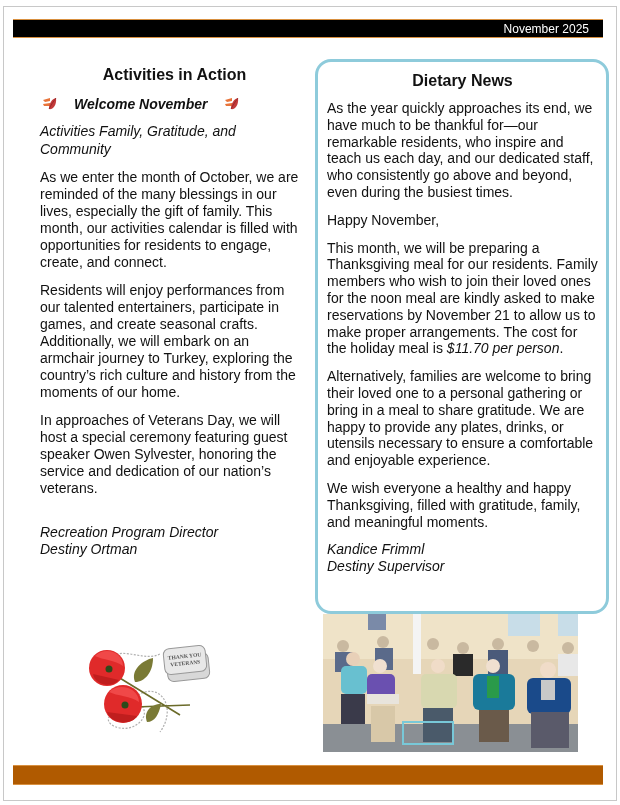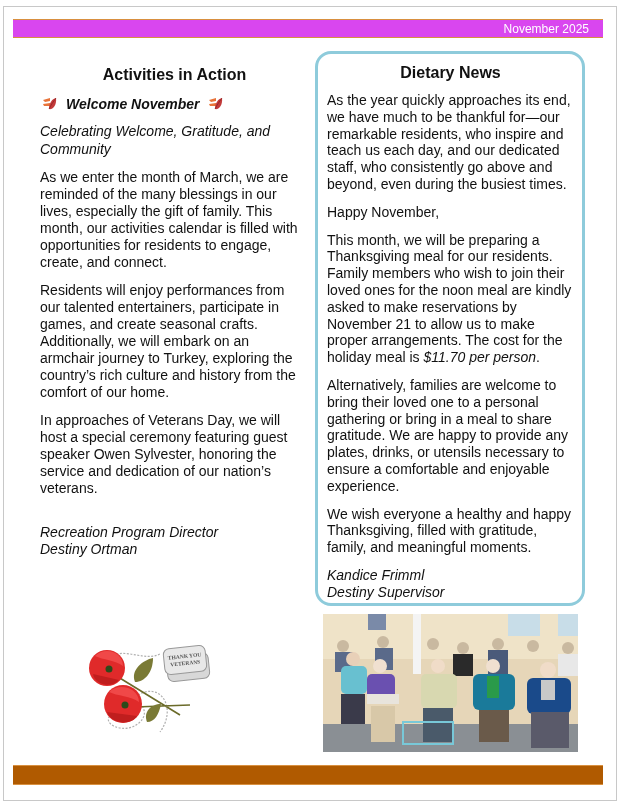--- a/index.html
+++ b/index.html
@@ -6,53 +6,53 @@
     html, body { width: 620px; height: 805px; background: #ffffff; overflow: hidden; }
     body { font-family: "Liberation Sans", sans-serif; color: #111; position: relative; }
 
     .page {
       position: absolute; left: 3px; top: 6px; width: 614px; height: 795px;
       border: 1px solid #c8c8c8; background: #fff;
     }
 
     .top-bar {
       position: absolute; left: 13px; top: 19px; width: 590px; height: 19px;
-      background: #d946ef; border-top: 1px solid #d89040; border-bottom: 1px solid #d89040;
+      background: #000000; border-top: 1px solid #d89040; border-bottom: 1px solid #d89040;
     }
     .top-bar .date {
       position: absolute; right: 14px; top: 2px; color: #ffffff;
       font-size: 12px; font-family: "Liberation Sans", sans-serif;
     }
     .bottom-bar {
       position: absolute; left: 13px; top: 765px; width: 590px; height: 20px;
       background: #b05a00; border-top: 1px solid #d89040; border-bottom: 1px solid #d89040;
     }
 
     
     .left-col { position: absolute; left: 40px; top: 66px; width: 265px; }
     .left-col h2 {
       font-size: 16px; font-weight: bold; text-align: center; margin-bottom: 12px;
       padding-left: 4px;
     }
     .welcome {
-      display: flex; align-items: center; gap: 8px; margin-left: 2px; margin-bottom: 10px;
+      display: flex; align-items: center; gap: 16px; margin-left: 2px; margin-bottom: 10px;
       font-size: 14px; font-weight: bold; font-style: italic;
     }
     .leaf-icon { width: 16px; height: 14px; display: inline-block; }
     .subtitle { font-size: 14px; font-style: italic; line-height: 18px; margin-bottom: 11px; }
     .para { font-size: 14px; line-height: 17px; margin-bottom: 11px; }
     .sign { font-size: 14px; font-style: italic; line-height: 17px; margin-top: 27px; }
 
     .poppy {
       position: absolute; left: 85px; top: 642px; width: 130px; height: 100px;
     }
 
     
     .dietary {
-      position: absolute; left: 315px; top: 51px; width: 270px; height: 555px;
+      position: absolute; left: 315px; top: 59px; width: 294px; height: 555px;
       border: 3px solid #8ecbdb; border-radius: 16px; padding: 10px 8px 0 9px;
     }
     .dietary h2 { font-size: 16px; font-weight: bold; text-align: center; margin-bottom: 10px; }
     .dietary .para { font-size: 14px; line-height: 16.8px; margin-bottom: 11px; }
     .dietary .sign { margin-top: 0; }
 
     .photo {
       position: absolute; left: 323px; top: 614px; width: 255px; height: 138px;
       overflow: hidden; background: #d8c8a8;
     }
@@ -76,23 +76,23 @@
       <path d="M7 12 C 9 8, 11 5, 14 1" stroke="#8a1f1f" stroke-width="0.7" fill="none"></path>
     </svg>
     <span>Welcome November</span>
     <svg class="leaf-icon" viewBox="0 0 16 14">
       <path d="M1 3 L8 1 L8 4 L3 5 Z" fill="#e8743a"></path>
       <path d="M1 7 L8 6 L8 9 L2 9 Z" fill="#e8743a"></path>
       <path d="M7 12 C 10 13, 15 9, 14 1 C 10 2, 7 6, 7 12 Z" fill="#c23a3a"></path>
       <path d="M7 12 C 9 8, 11 5, 14 1" stroke="#8a1f1f" stroke-width="0.7" fill="none"></path>
     </svg>
   </div>
-  <p class="subtitle">Celebrating Welcome, Gratitude, and Community</p>
-  <p class="para">As we enter the month of March, we are reminded of the many blessings in our lives, especially the gift of family. This month, our activities calendar is filled with opportunities for residents to engage, create, and connect.</p>
-  <p class="para">Residents will enjoy performances from our talented entertainers, participate in games, and create seasonal crafts. Additionally, we will embark on an armchair journey to Turkey, exploring the country’s rich culture and history from the comfort of our home.</p>
+  <p class="subtitle">Activities Family, Gratitude, and Community</p>
+  <p class="para">As we enter the month of October, we are reminded of the many blessings in our lives, especially the gift of family. This month, our activities calendar is filled with opportunities for residents to engage, create, and connect.</p>
+  <p class="para">Residents will enjoy performances from our talented entertainers, participate in games, and create seasonal crafts. Additionally, we will embark on an armchair journey to Turkey, exploring the country’s rich culture and history from the moments of our home.</p>
   <p class="para">In approaches of Veterans Day, we will host a special ceremony featuring guest speaker Owen Sylvester, honoring the service and dedication of our nation’s veterans.</p>
   <div class="sign">
     <div>Recreation Program Director</div>
     <div>Destiny Ortman</div>
   </div>
 </div>
 
 <svg class="poppy" viewBox="0 0 130 100">
 
   <path d="M25 15 C 40 5, 60 20, 75 12 M 30 70 C 10 80, 40 95, 55 80 C 70 65, 40 55, 60 50 C 80 45, 90 70, 75 90" stroke="#b0b0b0" stroke-width="1.2" fill="none" stroke-dasharray="2 1.5"></path>

